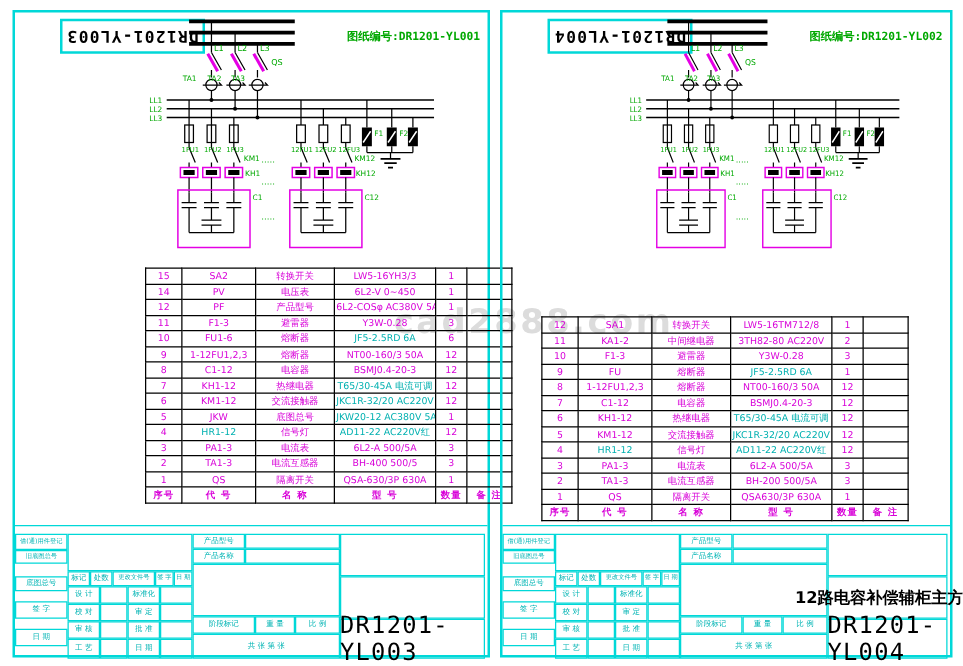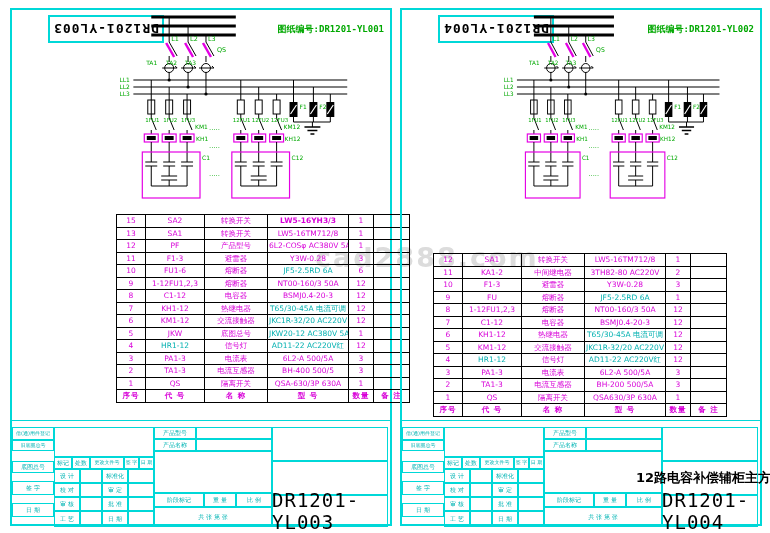--- a/index.html
+++ b/index.html
@@ -170,29 +170,29 @@
     <text x="289" y="99" font-size="6">F1</text>
     <text x="309" y="99" font-size="6">F2</text>
   </svg>
 </div>
   <table class="bom">
       <tbody>
         <tr>
           <td style="width: 26px;">15</td>
           <td style="width: 56px;">SA2</td>
           <td style="width: 60px;">转换开关</td>
-          <td style="width: 78px; font-weight: bold;">LW5-16YH3/3</td>
-          <td style="width: 22px;">1</td>
-          <td style="width: 33px;"></td>
-        </tr>
-        <tr>
-          <td style="width: 26px;">13</td>
-          <td style="width: 56px;">SA1</td>
-          <td style="width: 60px;">转换开关</td>
-          <td style="width: 78px;">LW5-16TM712/8</td>
+          <td style="width: 78px;">LW5-16YH3/3</td>
+          <td style="width: 22px;">1</td>
+          <td style="width: 33px;"></td>
+        </tr>
+        <tr>
+          <td style="width: 26px;">14</td>
+          <td style="width: 56px;">PV</td>
+          <td style="width: 60px;">电压表</td>
+          <td style="width: 78px;">6L2-V 0~450</td>
           <td style="width: 22px;">1</td>
           <td style="width: 33px;"></td>
         </tr>
         <tr>
           <td style="width: 26px;">12</td>
           <td style="width: 56px;">PF</td>
           <td style="width: 60px;">产品型号</td>
           <td style="width: 78px;">6L2-COSφ AC380V 5A</td>
           <td style="width: 22px;">1</td>
           <td style="width: 33px;"></td>

